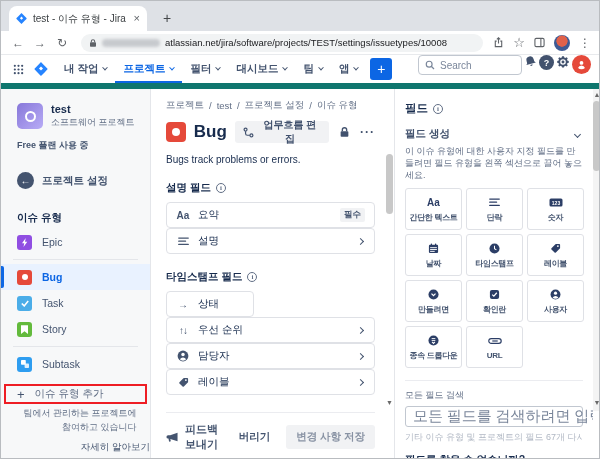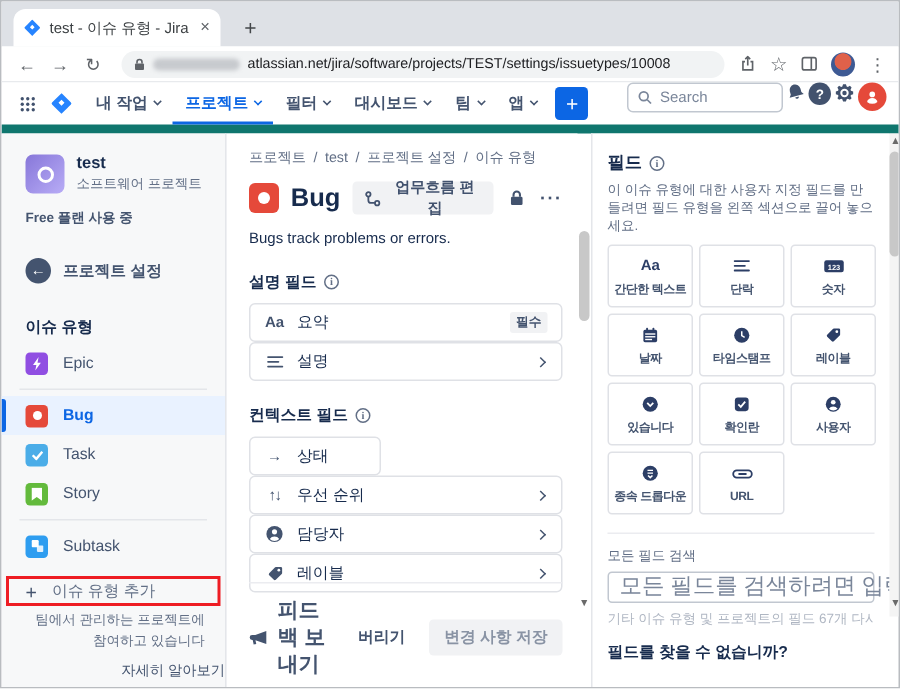--- a/index.html
+++ b/index.html
@@ -81,21 +81,21 @@
   .info{width:10px;height:10px;border:1px solid #626f86;border-radius:50%;color:#626f86;font-size:7px;display:inline-flex;align-items:center;justify-content:center;font-style:normal;}
   .info::after{content:"i";font-family:"Liberation Serif",serif;}
   .fbox{margin-top:0;height:26px;border:1px solid #dfe1e6;border-radius:4px;background:#fff;display:flex;align-items:center;gap:8px;padding:0 9px;}
   .fbox.first{margin-top:7px;}
   .fbox .fl{font-size:10.5px;color:#172b4d;flex:1;}
   .fic{color:#44546f;display:flex;align-items:center;font-weight:bold;font-size:10px;width:14px;justify-content:center;flex:none;}
   .req{background:#f1f2f4;color:#44546f;font-size:8.5px;padding:1px 4px;border-radius:2px;font-weight:bold;}
   .chev-r{width:5px;height:5px;border-right:1.6px solid #44546f;border-bottom:1.6px solid #44546f;transform:rotate(-45deg);margin-right:2px;}
   .statusbox{width:88px;}
   .main-foot{position:absolute;left:15px;right:10px;bottom:8px;border-top:1px solid #ebecf0;padding-top:9px;display:flex;align-items:center;gap:8px;}
-  .feedback{display:flex;align-items:center;gap:6px;font-size:14px;font-weight:bold;color:#44546f;flex:1;}
+  .feedback{display:flex;align-items:center;gap:6px;font-size:11px;font-weight:bold;color:#44546f;flex:1;}
   .discard{border:none;background:none;font-size:10.5px;font-weight:bold;color:#44546f;padding:4px 8px;}
   .save{border:none;background:#f1f2f4;color:#8993a4;font-size:10.5px;font-weight:bold;border-radius:3px;height:24px;padding:0 10px;}
 
   
   .p-title{display:flex;align-items:center;gap:5px;font-size:11.5px;font-weight:bold;color:#172b4d;}
   .p-create{margin-top:11px;display:flex;align-items:center;font-size:10.5px;font-weight:bold;color:#44546f;}
   .p-create .cvd{margin-left:auto;width:5px;height:5px;border-right:1.5px solid #44546f;border-bottom:1.5px solid #44546f;transform:rotate(45deg);margin-right:3px;}
   .p-hint{margin-top:4px;font-size:9px;color:#626f86;line-height:1.35;}
   .cards{margin-top:7px;display:grid;grid-template-columns:repeat(3,57px);gap:4px;}
   .card{height:42px;border:1px solid #dfe1e6;border-radius:3px;background:#fff;display:flex;flex-direction:column;align-items:center;justify-content:center;gap:3px;}
@@ -360,21 +360,21 @@
             <rect y="0.5" width="12" height="1.4" rx=".7"></rect>
             <rect y="4" width="9" height="1.4" rx=".7"></rect>
             <rect y="7.5" width="12" height="1.4" rx=".7"></rect>
           </svg>
       </span>
       <span class="fl">설명</span>
       <i class="chev-r"></i>
     </div>
 
     <div class="sec-h">
-      <span>컨텍스트 필드</span>
+      <span>타임스탬프 필드</span>
       <i class="info"></i>
     </div>
     <div class="fbox first statusbox">
       <span class="fic">→</span>
       <span class="fl">상태</span>
     </div>
     <div class="fbox">
       <span class="fic" style="letter-spacing:-1px;">↑↓</span>
       <span class="fl">우선 순위</span>
       <i class="chev-r"></i>
@@ -417,20 +417,24 @@
 
   <div class="mscroll">
     <div class="thumb" style="top:65px;height:60px;"></div>
     <div class="sarrow" style="top:310px;">▼</div>
   </div>
 
   <div class="panel">
     <div class="p-title">
       <span>필드</span>
       <i class="info"></i>
+    </div>
+    <div class="p-create">
+      <span>필드 생성</span>
+      <i class="cvd"></i>
     </div>
     <div class="p-hint">이 이슈 유형에 대한 사용자 지정 필드를 만들려면 필드 유형을 왼쪽 섹션으로 끌어 놓으세요.</div>
 
     <div class="cards">
       <div class="card">
         <span class="ci">Aa</span>
         <span class="cl">간단한 텍스트</span>
       </div>
       <div class="card">
         <span class="ci">
@@ -482,21 +486,21 @@
         </span>
         <span class="cl">레이블</span>
       </div>
       <div class="card">
         <span class="ci">
           <svg width="11" height="11" viewBox="0 0 12 12">
               <circle cx="6" cy="6" r="5.5" fill="#2c3e66"></circle>
               <path d="M3.8 5l2.2 2.3L8.2 5" stroke="#fff" stroke-width="1.3" fill="none"></path>
             </svg>
         </span>
-        <span class="cl">있습니다</span>
+        <span class="cl">만들려면</span>
       </div>
       <div class="card">
         <span class="ci">
           <svg width="11" height="11" viewBox="0 0 12 12">
               <rect x="1" y="1" width="10" height="10" rx="2.2" fill="#2c3e66"></rect>
               <path d="M3.5 6.1l1.8 1.8 3.2-3.8" stroke="#fff" stroke-width="1.3" fill="none"></path>
             </svg>
         </span>
         <span class="cl">확인란</span>
       </div>

